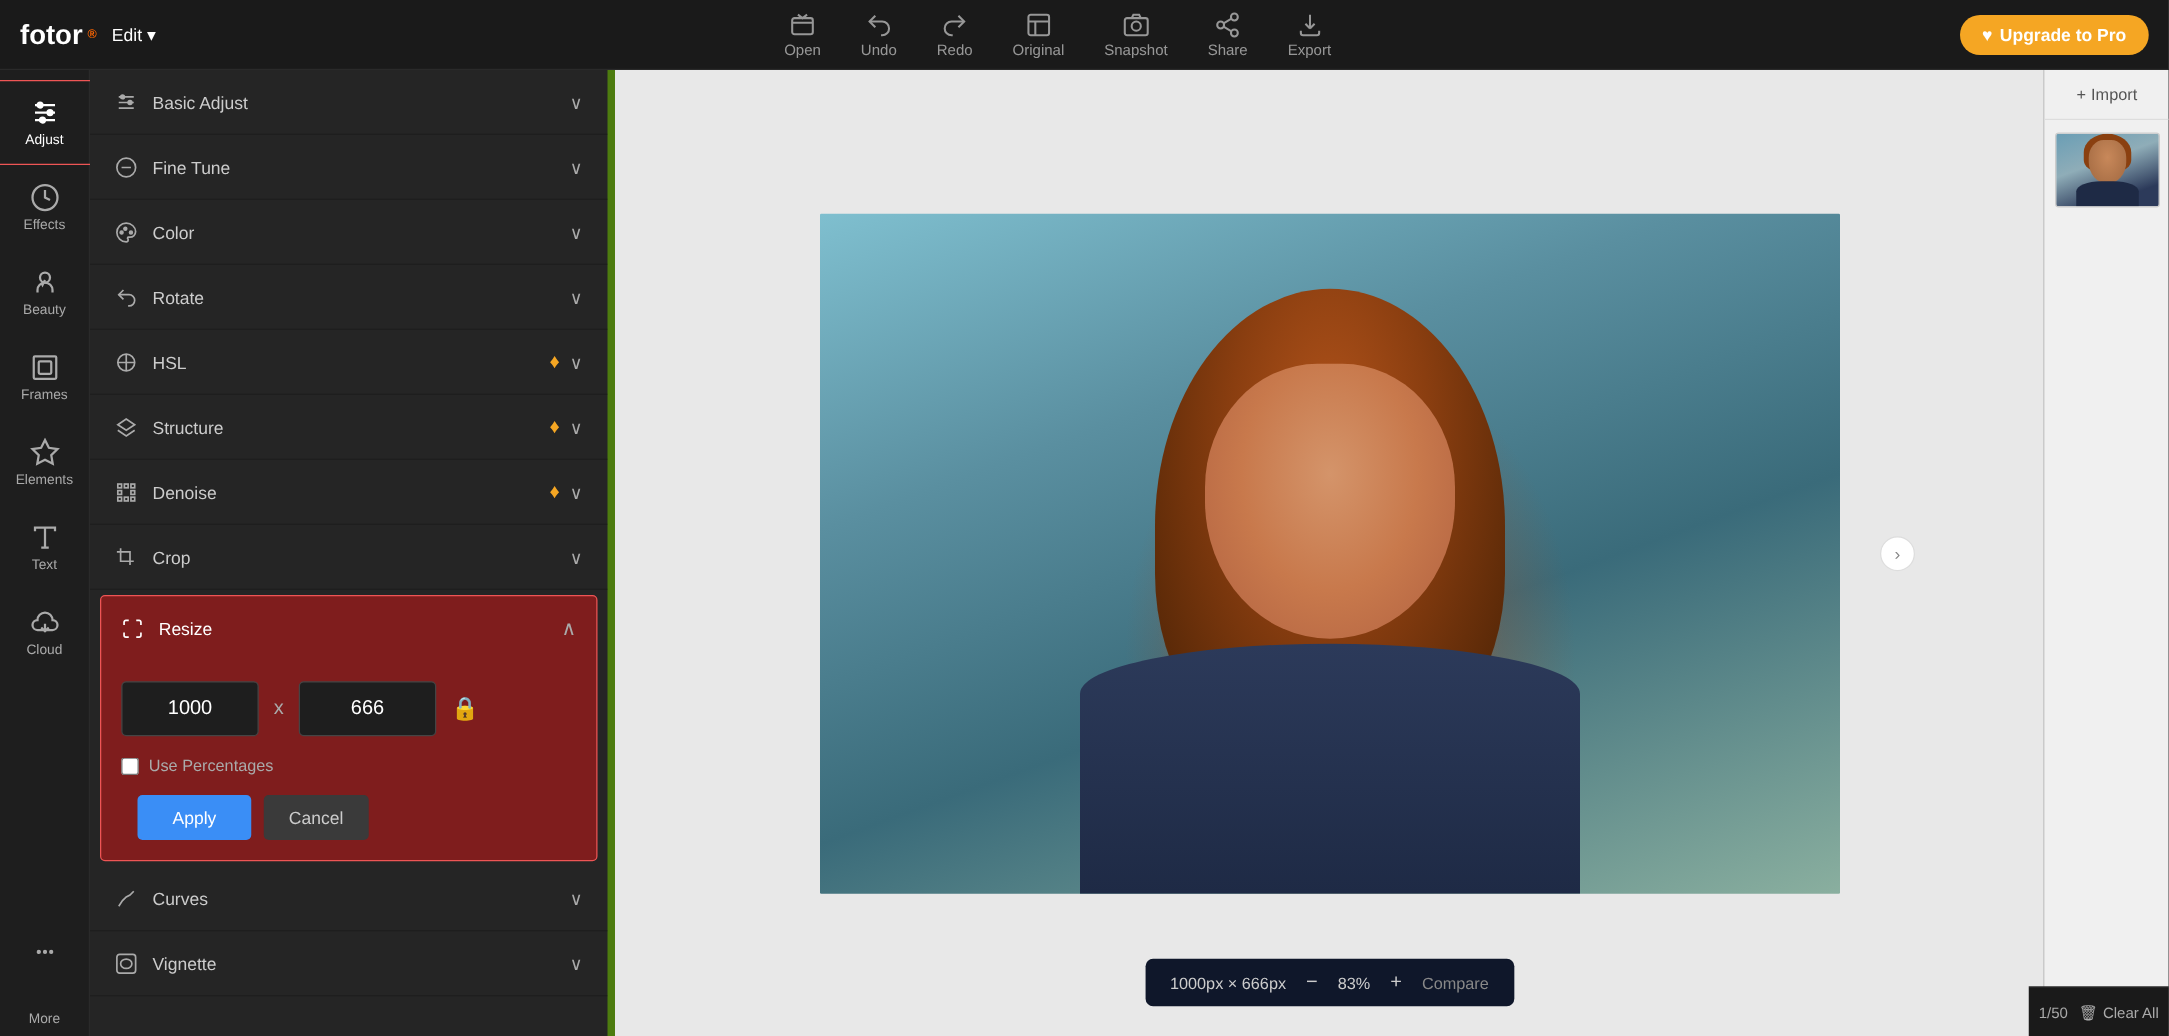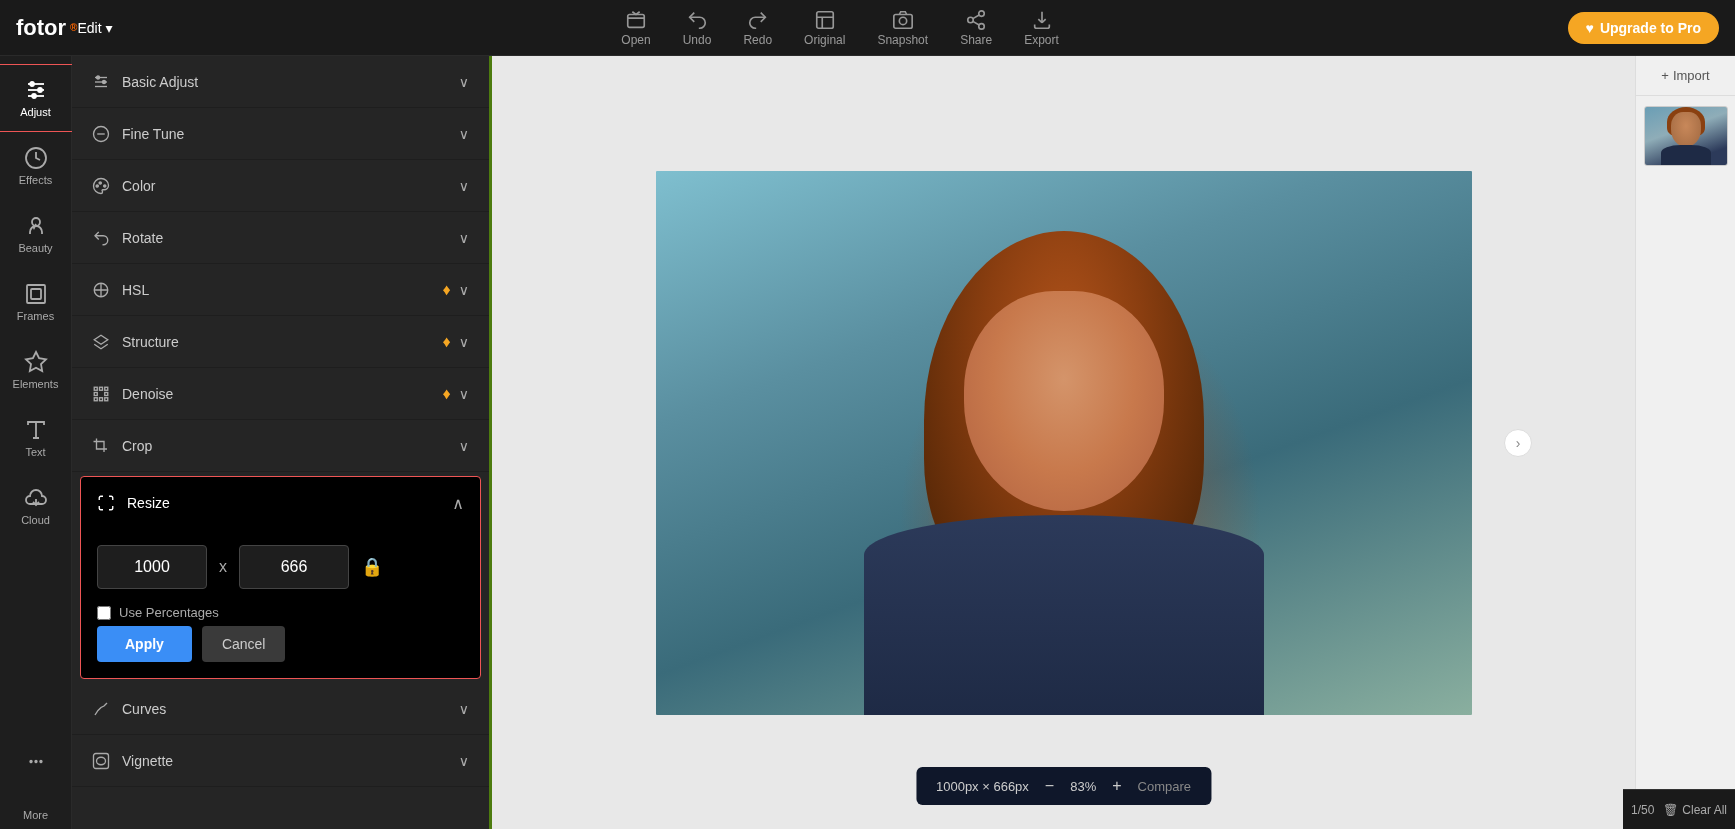--- a/index.html
+++ b/index.html
@@ -24,21 +24,21 @@
       font-weight: bold;
     }
     .topbar-logo span { color: #fff; }
     .topbar-logo .dot { color: #f60; font-size: 10px; vertical-align: super; }
     .topbar-edit {
       display: flex;
       align-items: flex-start;
       gap: 4px;
       color: #fff;
       font-size: 14px;
-      margin-left: 0;
+      margin-left: 12px;
       cursor: pointer;
     }
     .topbar-center {
       flex: 1;
       display: flex;
       align-items: center;
       justify-content: center;
       gap: 32px;
     }
     .topbar-action {
@@ -104,21 +104,21 @@
     .icon-sidebar-item.active { color: #fff; border: 1.5px solid #e55; background: transparent; }
     .icon-sidebar-item svg { width: 24px; height: 24px; }
     .icon-sidebar-item.more { margin-top: auto; margin-bottom: 8px; gap: 39px; }
 
     
     .panel-sidebar {
       width: 420px;
       background: #252525;
       flex-shrink: 0;
       overflow-y: auto;
-      border-right: 3px solid #4d7c0f;
+      border-right: 6px solid #4d7c0f;
     }
     .panel-sidebar::-webkit-scrollbar { width: 4px; }
     .panel-sidebar::-webkit-scrollbar-thumb { background: #444; border-radius: 2px; }
 
     .panel-item {
       display: flex;
       align-items: center;
       justify-content: space-between;
       padding: 0 20px;
       height: 52px;
@@ -142,21 +142,21 @@
       color: #f5a623;
       font-size: 16px;
     }
     .chevron-down { color: #aaa; font-size: 14px; }
 
     
     .resize-panel {
       border: 1.5px solid #e55;
       border-radius: 4px;
       margin: 4px 8px;
-      background: #000000;
+      background: #7f1d1d;
       overflow: hidden;
     }
     .resize-panel-header {
       display: flex;
       align-items: center;
       justify-content: space-between;
       padding: 0 16px;
       height: 52px;
       cursor: pointer;
     }
@@ -195,39 +195,40 @@
       color: #aaa;
       font-size: 18px;
       cursor: pointer;
     }
     .use-percentages {
       display: flex;
       align-items: center;
       gap: 8px;
       color: #aaa;
       font-size: 13px;
-      margin-bottom: 6px;
+      margin-bottom: 16px;
     }
     .use-percentages input[type=checkbox] {
       width: 14px; height: 14px;
       accent-color: #4a90d9;
     }
     .resize-actions {
       display: flex;
       gap: 10px;
     }
     .btn-apply {
       background: #3a8ef6;
       color: #fff;
       border: none;
       border-radius: 4px;
       padding: 10px 28px;
       font-size: 14px;
-      font-weight: 700;
-      cursor: pointer;
+      font-weight: 400;
+      cursor: pointer;
+      margin-left: 13px;
     }
     .btn-cancel {
       background: #3a3a3a;
       color: #ccc;
       border: none;
       border-radius: 4px;
       padding: 10px 20px;
       font-size: 14px;
       cursor: pointer;
     }

